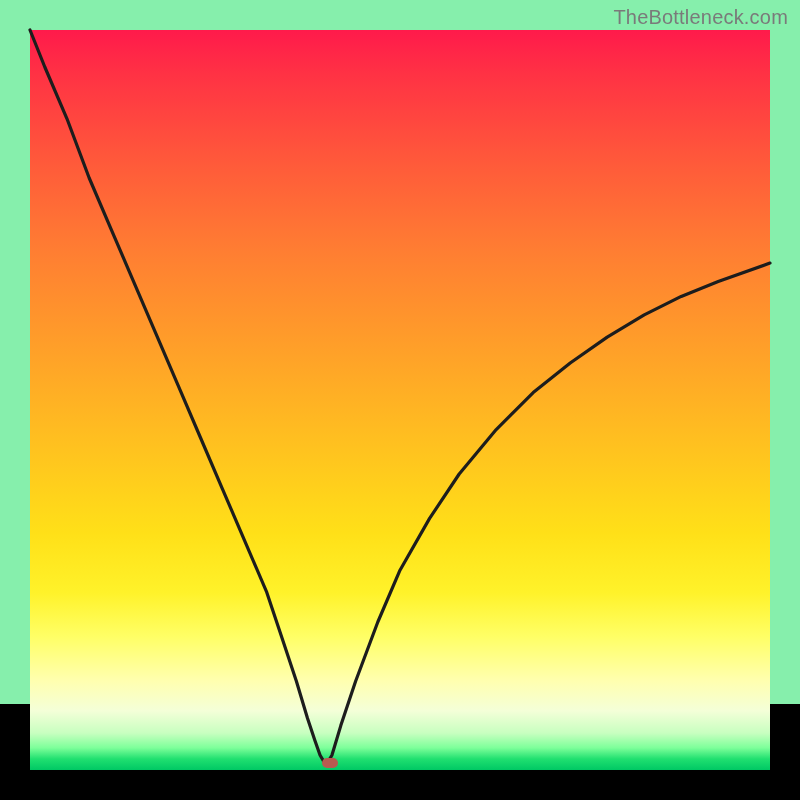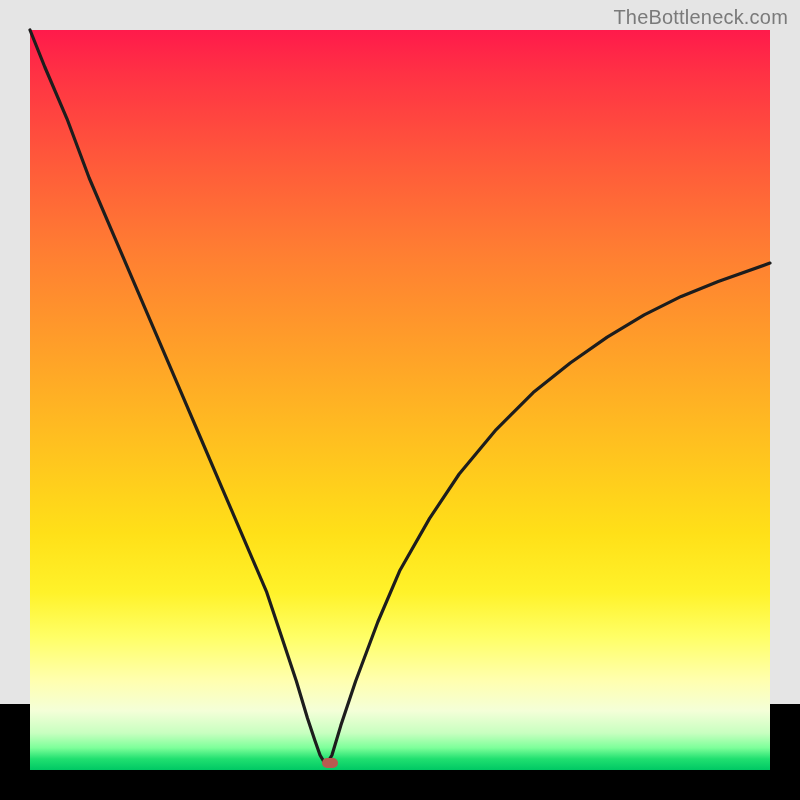--- a/index.html
+++ b/index.html
@@ -10,21 +10,21 @@
     background: #000;
     overflow: hidden;
     font-family: Arial, Helvetica, sans-serif;
   }
   .frame {
     position: absolute;
     left: 0;
     top: 0;
     width: 800px;
     height: 704px;
-    background: #e5e5e5;
+    background: #86efac;
   }
   .plot-area {
     position: absolute;
     left: 30px;
     top: 30px;
     width: 740px;
     height: 740px;
     background: linear-gradient(to bottom,
       #ff1a4b 0%,
       #ff3244 6%,

